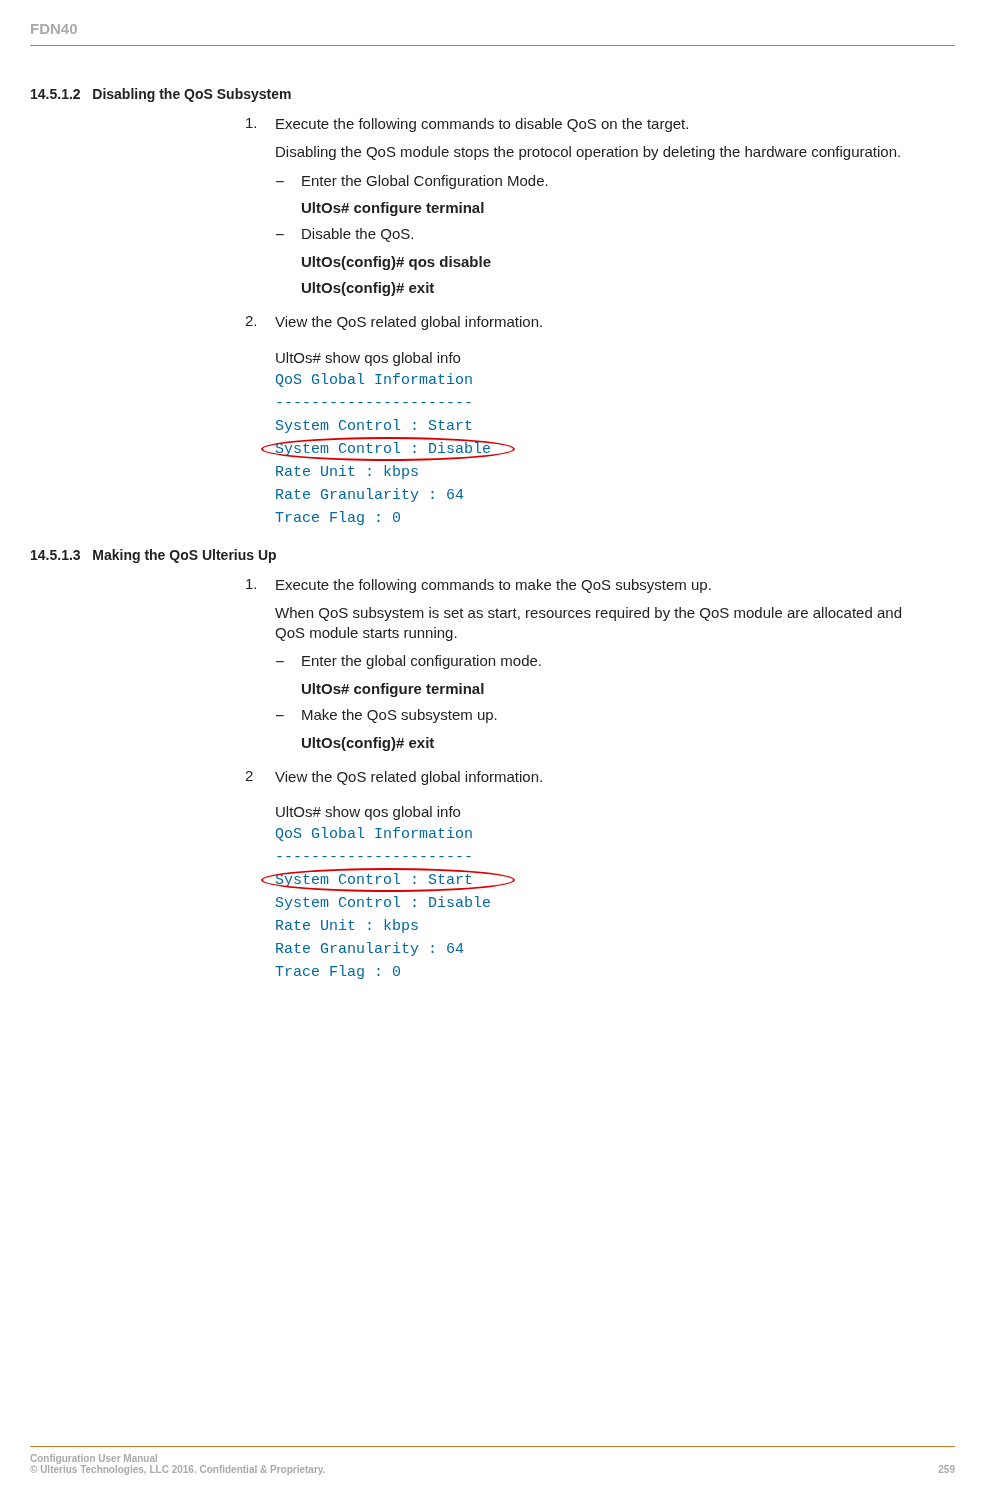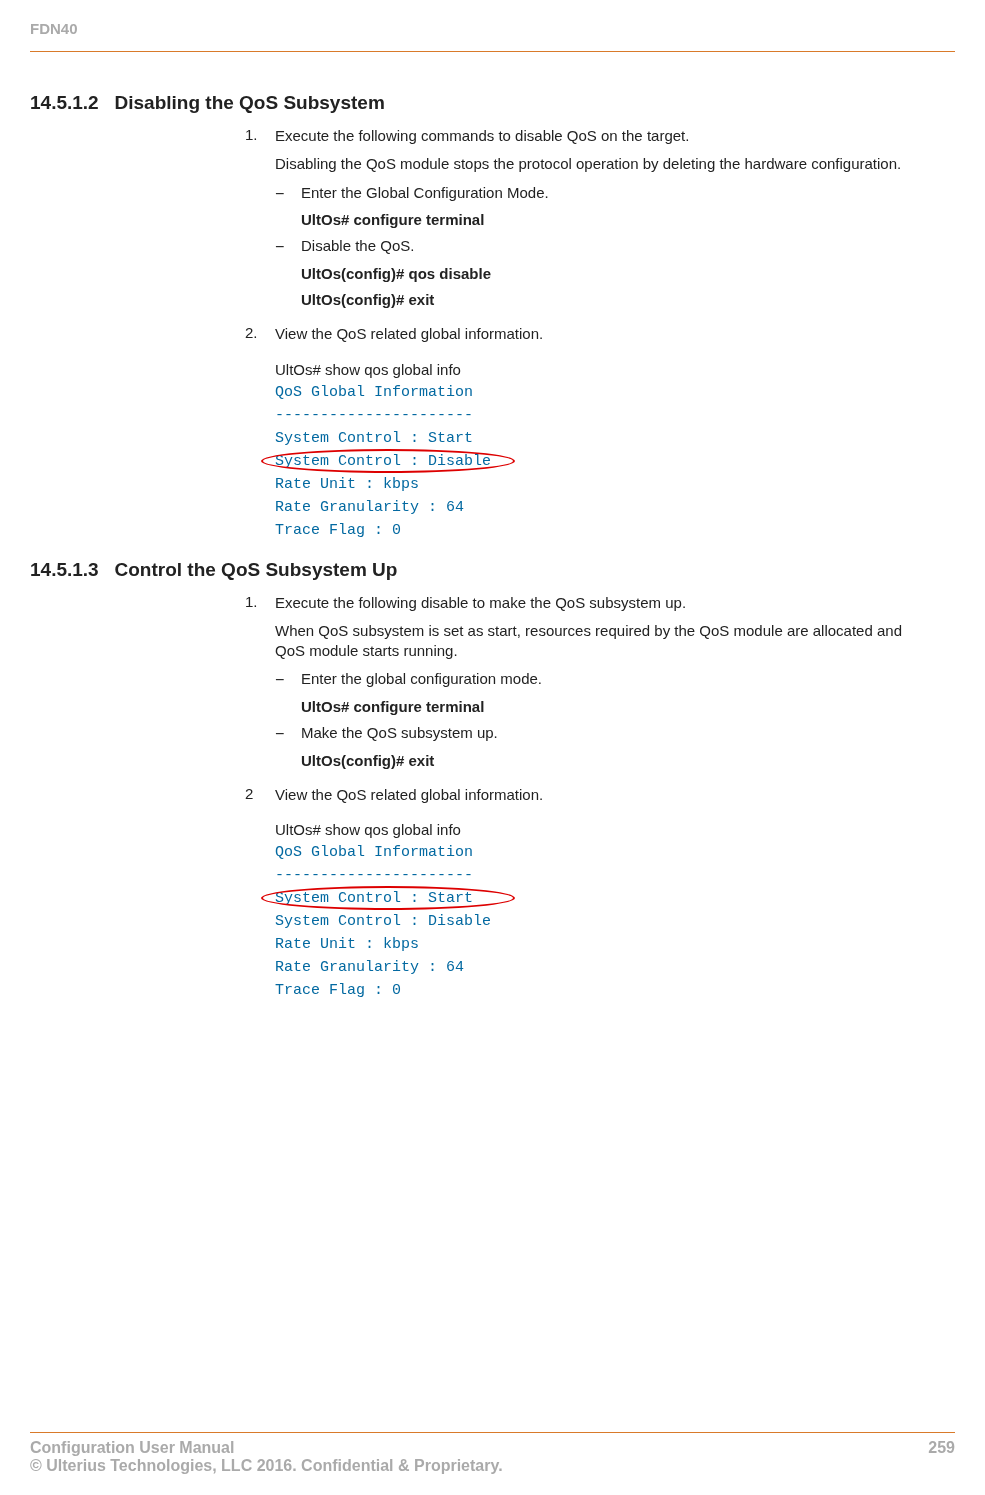--- a/index.html
+++ b/index.html
@@ -13,26 +13,26 @@
       color: #333;
       width: 985px;
       height: 1495px;
       position: relative;
       padding: 20px 30px;
     }
     .header {
       color: #aaa;
       font-size: 15px;
       font-weight: bold;
-      padding-bottom: 14px;
+      padding-bottom: 8px;
       border-bottom: 1px solid #d97a2a;
       margin-bottom: 40px;
     }
     .section-heading {
-      font-size: 19px;
+      font-size: 14px;
       font-weight: bold;
       color: #222;
       margin-bottom: 12px;
       margin-top: 10px;
     }
     .content-block {
       margin-left: 215px;
       margin-right: 40px;
     }
     .list-item {
@@ -99,24 +99,25 @@
       pointer-events: none;
     }
     .footer {
       position: absolute;
       bottom: 20px;
       left: 30px;
       right: 30px;
       border-top: 1px solid #d97a2a;
       padding-top: 6px;
       color: #aaa;
-      font-size: 16px;
+      font-size: 10px;
       font-weight: bold;
       display: flex;
       justify-content: space-between;
+      align-items: flex-end;
     }
     .mono-block {
       position: relative;
     }
   </style>
 </head>
 <body>
 
 <div class="header">
   <span>FDN40</span>
@@ -162,28 +163,28 @@
       <div class="mono-line">System Control : Disable</div>
       <div class="mono-line">Rate Unit : kbps</div>
       <div class="mono-line">Rate Granularity : 64</div>
       <div class="mono-line">Trace Flag : 0</div>
       <div class="circle-overlay" style="left:-14px; top:65px; width:254px; height:24px;"></div>
     </div>
   </div>
 </div>
 
 <div class="section-heading" style="margin-top:20px;">
-  <span>14.5.1.3</span>&nbsp;&nbsp;&nbsp;<span>Control the QoS Subsystem Up</span>
+  <span>14.5.1.3</span>&nbsp;&nbsp;&nbsp;<span>Making the QoS Ulterius Up</span>
 </div>
 
 <div class="content-block">
   <div class="list-item">
     <div class="list-num">1.</div>
     <div class="list-body">
-      <div class="para">Execute the following disable to make the QoS subsystem up.</div>
+      <div class="para">Execute the following commands to make the QoS subsystem up.</div>
       <div class="para">When QoS subsystem is set as start, resources required by the QoS module are allocated and QoS module starts running.</div>
       <div class="sublist-item">
         <div class="dash">−</div>
         <div class="sub-body">Enter the global configuration mode.</div>
       </div>
       <div class="bold-cmd">UltOs# configure terminal</div>
       <div class="sublist-item">
         <div class="dash">−</div>
         <div class="sub-body">Make the QoS subsystem up.</div>
       </div>

